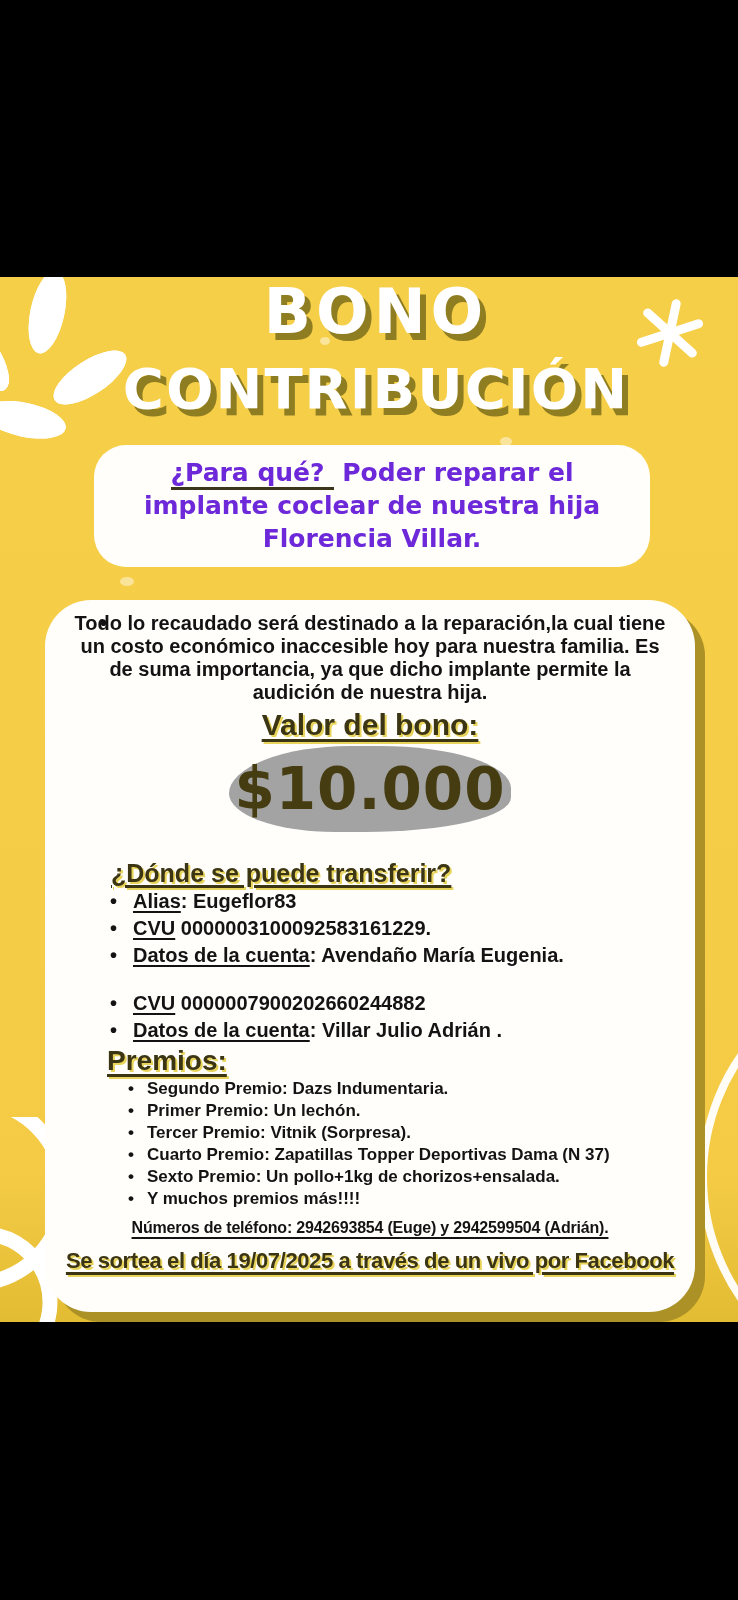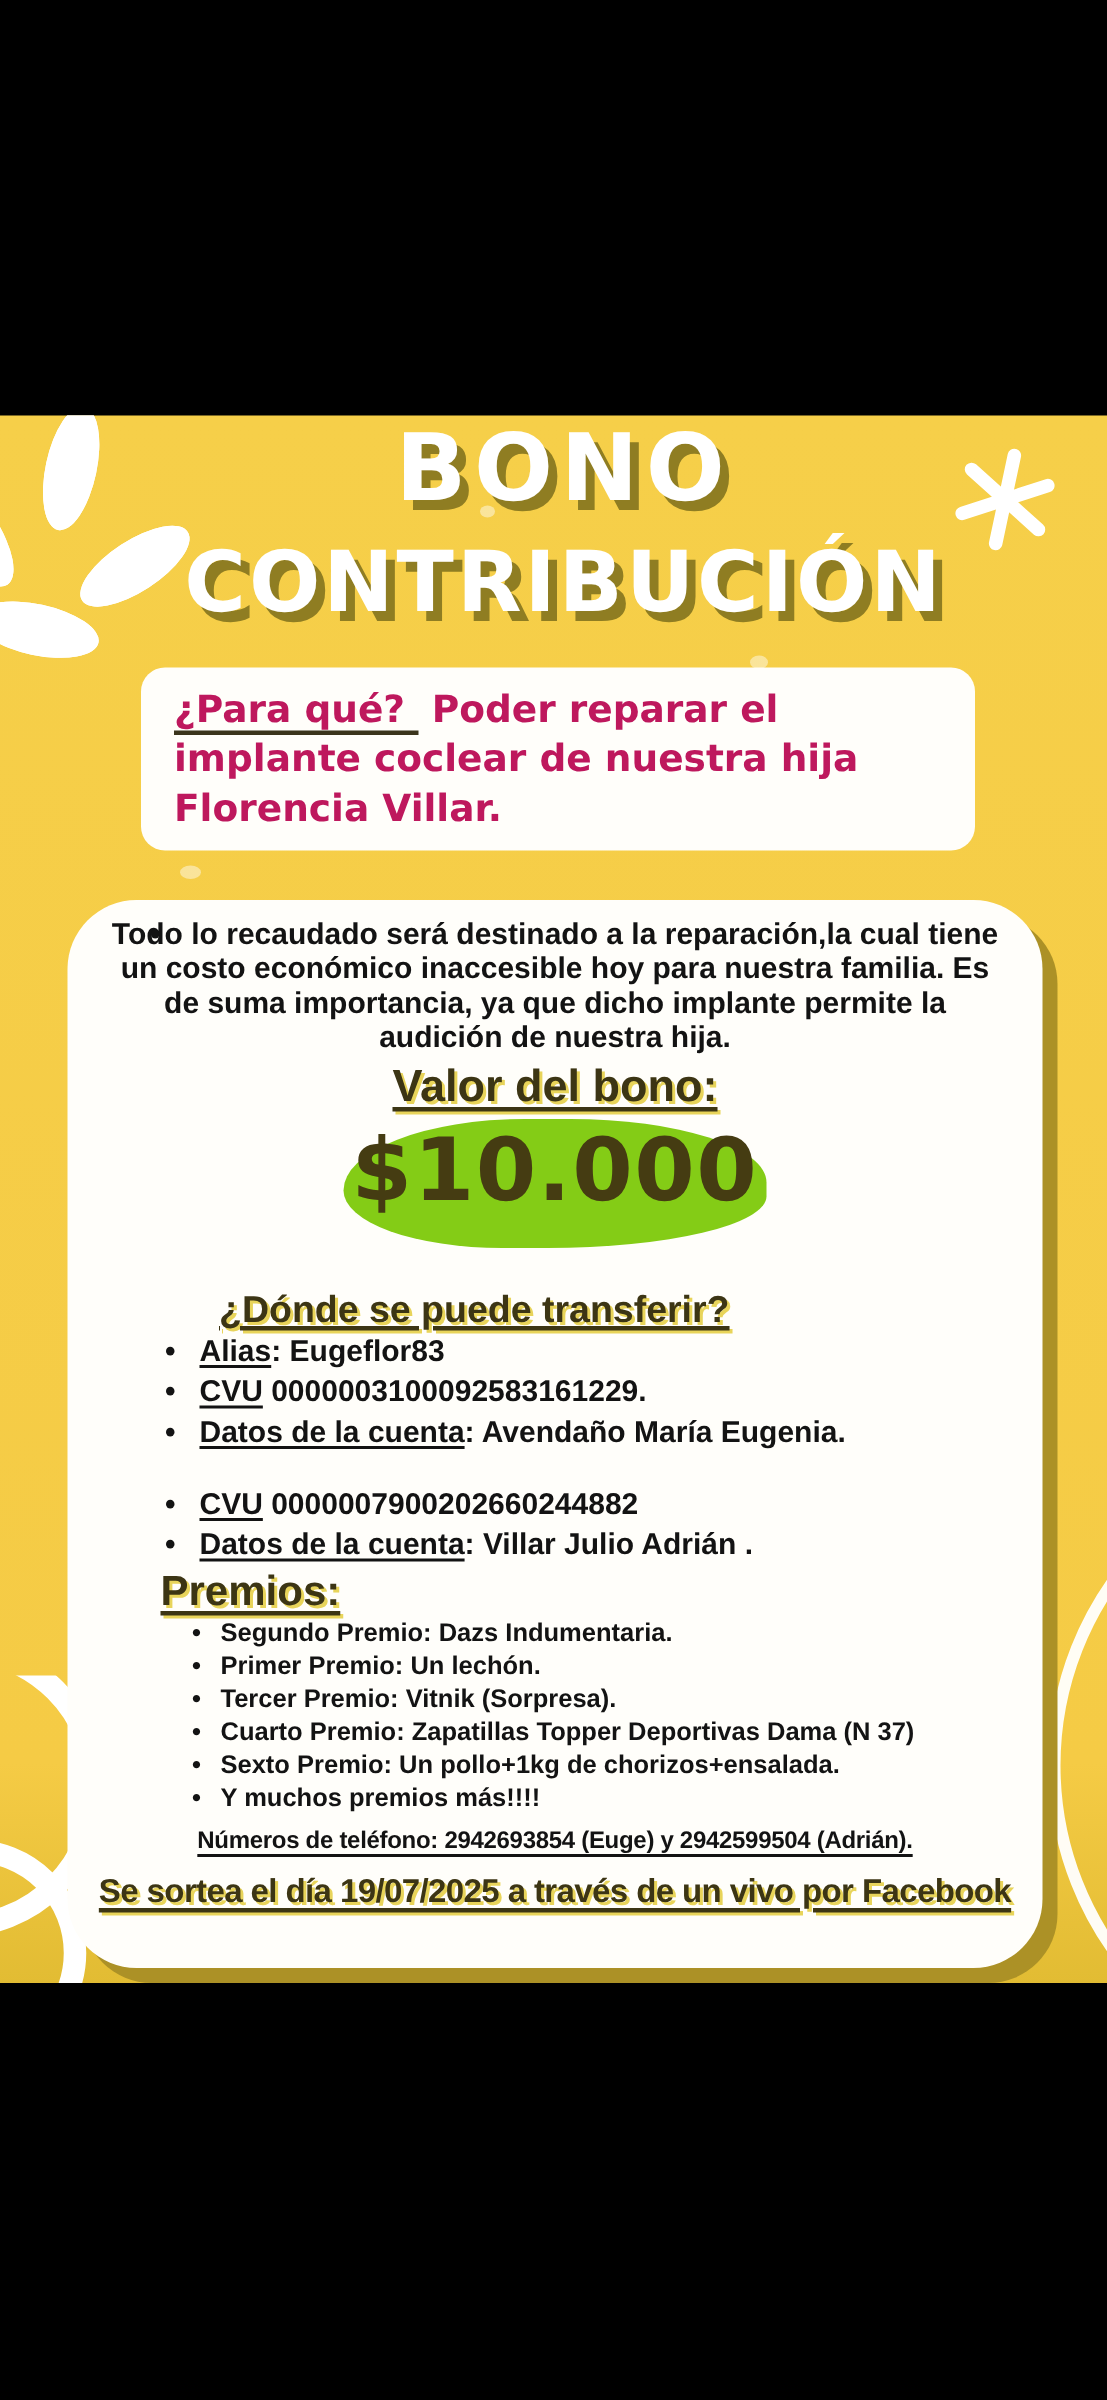--- a/index.html
+++ b/index.html
@@ -19,42 +19,42 @@
   
   .title{position:absolute;top:0;left:0;width:738px;text-align:center;padding-left:14px;
          box-sizing:border-box;font-family:"DejaVu Sans",sans-serif;color:#fff;font-weight:bold;}
   .title .t1{font-size:62px;line-height:70px;letter-spacing:5px;
              text-shadow:6px 7px 0 #8f7d22;}
   .title .t2{font-size:56px;line-height:84px;letter-spacing:2px;
              text-shadow:6px 7px 0 #8f7d22;}
 
   
   .purpose{position:absolute;top:168px;left:94px;width:556px;height:122px;background:#fffefa;
-           border-radius:16px;box-sizing:border-box;padding:11px 22px 0 22px;text-align:left;
+           border-radius:32px;box-sizing:border-box;padding:11px 22px 0 22px;text-align:center;
            font-family:"DejaVu Sans",sans-serif;font-weight:bold;font-size:25px;line-height:33px;
-           color:#be185d;}
+           color:#6d28d9;}
   .purpose .q{border-bottom:3px solid #3b351c;padding-right:9px;}
 
   
   .bigbox{position:absolute;top:323px;left:45px;width:650px;height:712px;background:#fffefa;
           border-radius:46px;box-shadow:10px 10px 0 #ac9126;box-sizing:border-box;overflow:hidden;}
 
   .intro{position:relative;margin:12px auto 0 auto;max-width:600px;text-align:center;
          font-size:20px;line-height:23px;font-weight:bold;color:#131313;}
   .intro .bullet{position:absolute;left:30px;top:0;font-size:20px;}
 
   .valor{margin-top:3px;text-align:center;font-size:30px;line-height:36px;font-weight:bold;
          color:#3c3514;text-decoration:underline;text-decoration-thickness:3px;text-underline-offset:4px;
          text-shadow:2px 2px 0 #e8d45a;}
 
-  .blob{margin:3px auto 0 auto;width:282px;height:86px;background:#84cc16;
-        border-radius:48% 52% 58% 42% / 62% 55% 45% 50%;display:flex;justify-content:center;}
+  .blob{margin:3px auto 0 auto;width:282px;height:86px;background:#a3a3a3;
+        border-radius:48% 52% 58% 42% / 62% 55% 45% 50%;display:flex;align-items:center;justify-content:center;}
   .amount{font-family:"DejaVu Sans",sans-serif;font-weight:bold;font-size:58px;color:#453c12;letter-spacing:1px;}
 
-  .donde{margin:26px 0 0 101px;font-size:25px;line-height:30px;font-weight:bold;color:#3c3514;
+  .donde{margin:26px 0 0 66px;font-size:25px;line-height:30px;font-weight:bold;color:#3c3514;
          text-decoration:underline;text-decoration-thickness:3px;text-underline-offset:3px;
          text-shadow:2px 2px 0 #e8d45a;display:inline-block;}
 
   ul{margin:0;padding:0;list-style:none;}
   .acct{margin-left:88px;}
   .acct li{position:relative;font-size:20px;line-height:27px;font-weight:bold;color:#131313;white-space:nowrap;}
   .acct li::before{content:"•";position:absolute;left:-23px;top:0;}
   .acct .u{text-decoration:underline;text-decoration-thickness:2px;text-underline-offset:3px;}
   .acct.second{margin-top:21px;}
 

